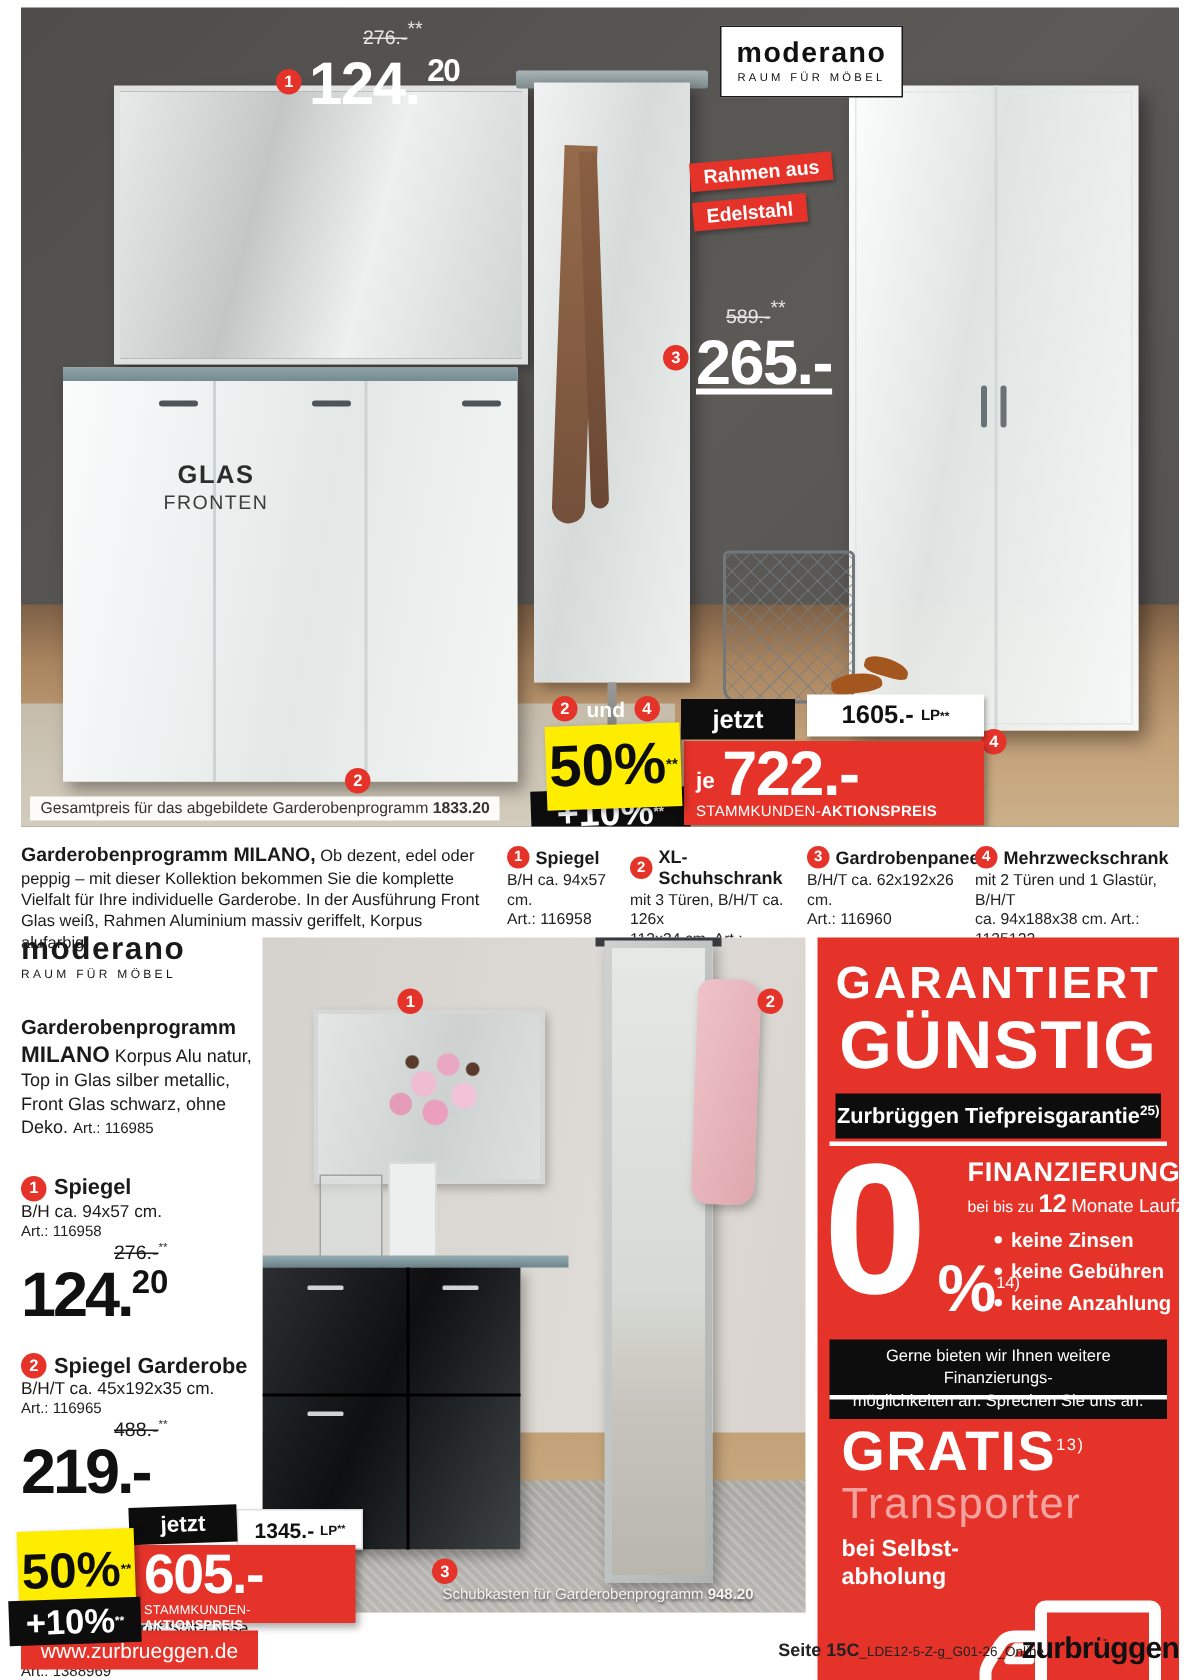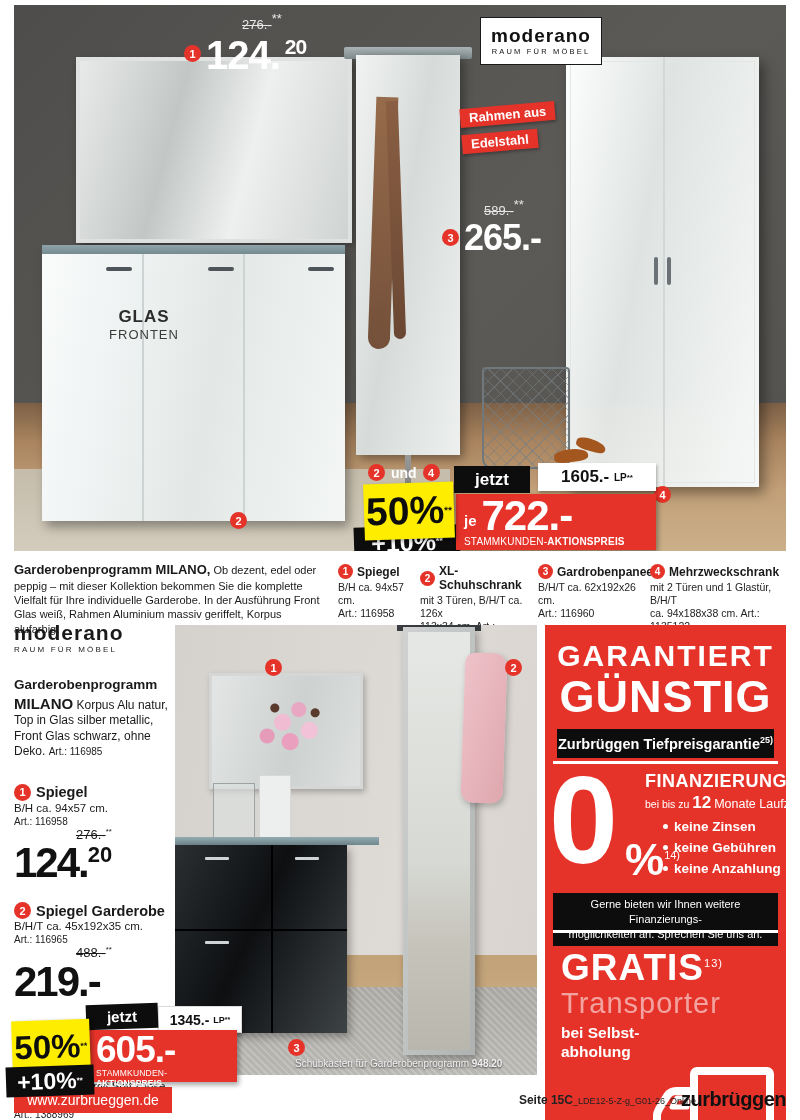--- a/index.html
+++ b/index.html
@@ -175,21 +175,21 @@
     <div class="modTag">RAUM FÜR MÖBEL</div>
   </div>
 
   <div class="chip" style="left:446px;top:100px;">Rahmen aus</div>
   <div class="chip" style="left:448px;top:127px;">Edelstahl</div>
 
   <div class="abs" id="price3">
     <div style="margin-left:42px;"><span class="oldprice strike">589.-</span><span class="oldprice sup">**</span></div>
     <div style="display:flex;align-items:flex-start;gap:5px;margin-top:1px;">
       <span class="badge lg" style="margin-top:9px;">3</span>
-      <span class="bigprice" style="font-size:36px;line-height:1;">265.-</span>
+      <span class="bigprice" style="font-size:42px;line-height:1;text-decoration:underline;">265.-</span>
     </div>
   </div>
 
   <span class="badge lg abs" style="left:216px;top:507px;">2</span>
   <span class="badge lg abs" style="left:640px;top:481px;">4</span>
 
   <div class="abs" style="left:354px;top:459px;display:flex;align-items:center;gap:6px;color:#fff;font-weight:bold;font-size:14px;">
     <span class="badge lg">2</span>
     <span>und</span>
     <span class="badge lg">4</span>
@@ -209,20 +209,23 @@
     <span>1605.-</span>&nbsp;<span style="font-size:10px;">LP</span><span class="sup" style="font-size:8px;">**</span>
   </div>
   <div class="abs redbox" style="left:442px;top:489px;width:200px;height:56px;padding:2px 8px 4px 8px;box-sizing:border-box;z-index:2;">
     <div style="display:flex;align-items:flex-end;gap:5px;">
       <span style="font-size:15px;font-weight:bold;padding-bottom:7px;">je</span>
       <span class="bigprice" style="font-size:42px;line-height:.95;">722.-</span>
     </div>
     <div class="stamm"><span>STAMMKUNDEN-</span><b>AKTIONSPREIS</b></div>
   </div>
 
+  <div class="abs caption" style="left:6px;top:526px;">
+    <span>Gesamtpreis für das abgebildete Garderobenprogramm</span> <b>1833.20</b>
+  </div>
 </div>
 
 <div class="abs" style="left:14px;top:562px;width:314px;font-size:11px;line-height:1.3;">
   <b style="font-size:13px;">Garderobenprogramm MILANO,</b><span> Ob dezent, edel oder peppig – mit dieser Kollektion bekommen Sie die komplette Vielfalt für Ihre individuelle Garderobe. In der Ausführung Front Glas weiß, Rahmen Aluminium massiv geriffelt, Korpus alufarbig.</span>
 </div>
 
 <div class="abs descItem" style="left:338px;top:564px;width:80px;">
   <div style="display:flex;align-items:center;gap:4px;">
     <span class="badge">1</span>
     <span class="t">Spiegel</span>

